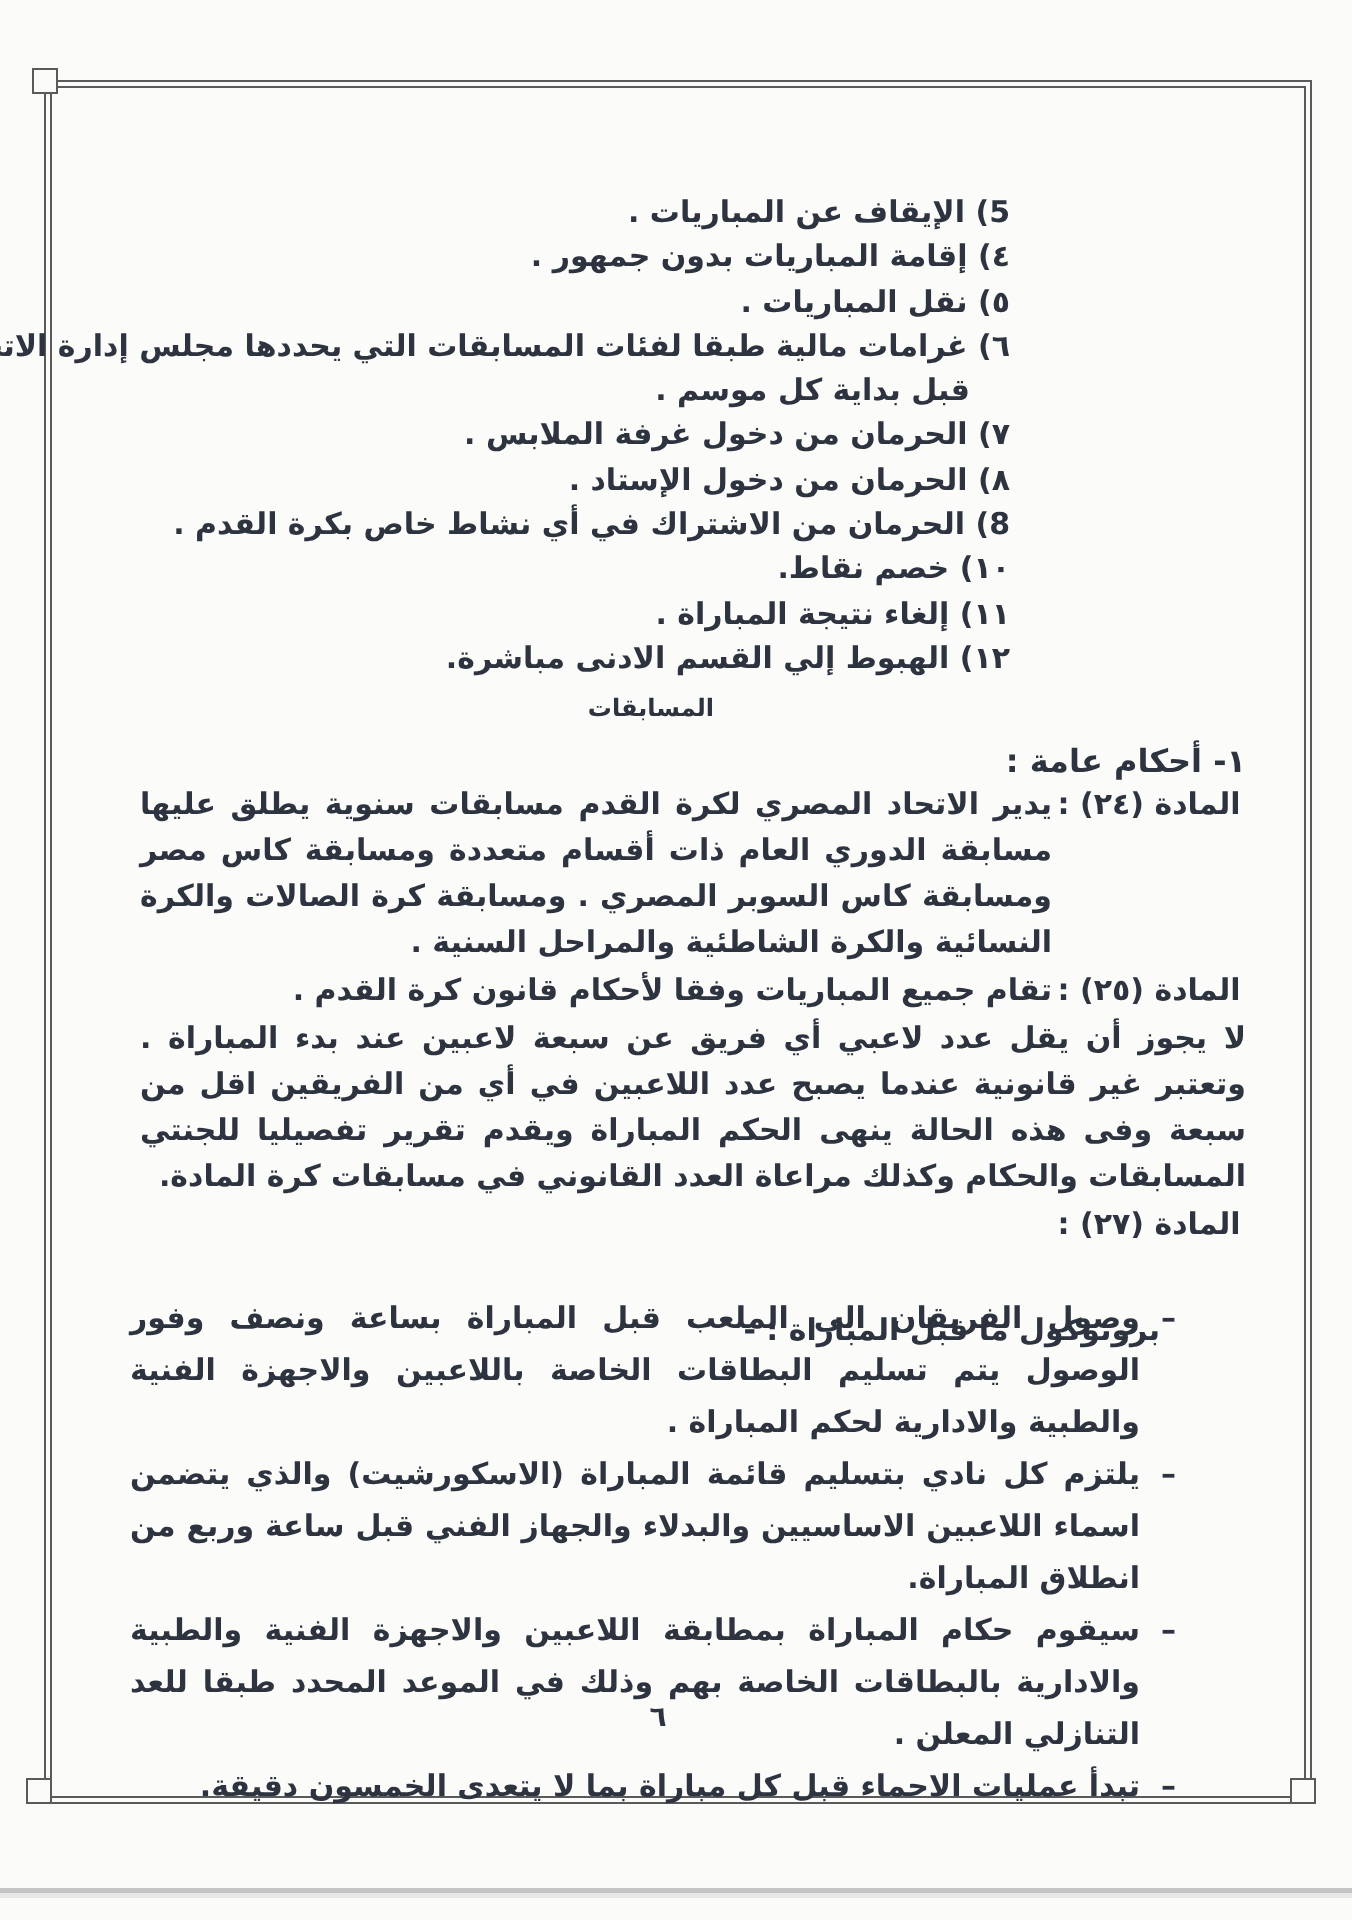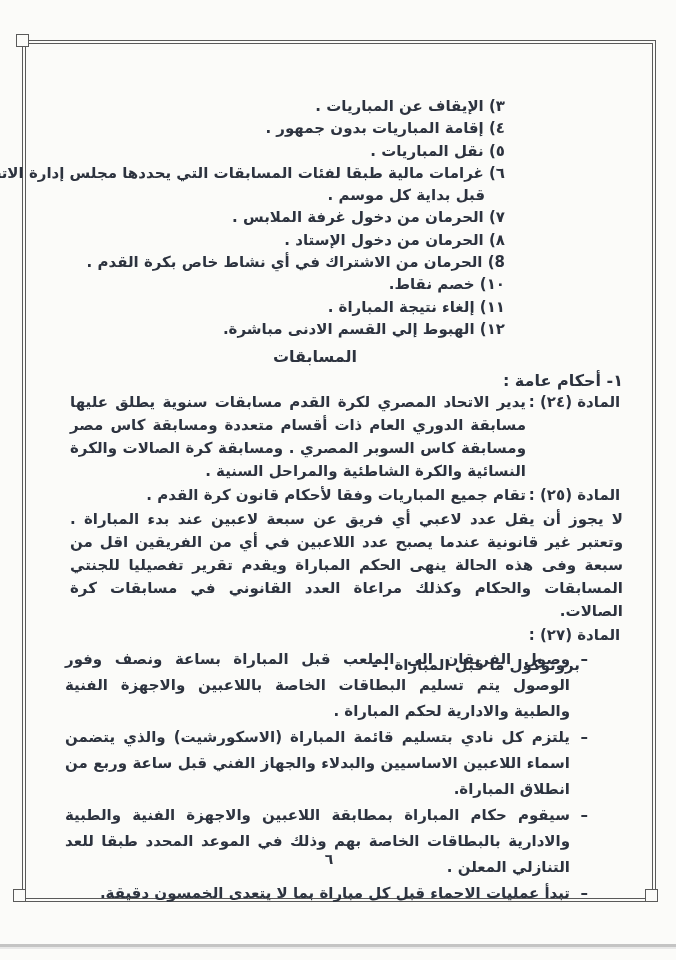--- a/index.html
+++ b/index.html
@@ -59,21 +59,21 @@
     font-weight: 700;
     line-height: 22.3px;
     white-space: nowrap;
   }
   .sanction-cont { margin-right: 20px; }
 
   .heading-competitions {
     position: absolute;
     top: 347px;
     right: 319px;
-    font-size: 16px;
+    font-size: 12px;
     font-weight: 800;
     white-space: nowrap;
   }
   .heading-general {
     position: absolute;
     top: 371px;
     right: 53px;
     font-size: 16px;
     font-weight: 800;
     white-space: nowrap;
@@ -151,21 +151,21 @@
 
 <div id="page">
 
   <div class="frame"></div>
   <div class="corner-square corner-tl"></div>
   <div class="corner-square corner-bl"></div>
   <div class="corner-square corner-br"></div>
   <div class="scan-edge"></div>
 
   <div class="sanctions rtl">
-    <div>٣) الإيقاف عن المباريات .</div>
+    <div>5) الإيقاف عن المباريات .</div>
     <div>٤) إقامة المباريات  بدون جمهور .</div>
     <div>٥)  نقل المباريات .</div>
     <div>٦) غرامات مالية طبقا لفئات المسابقات التي يحددها مجلس إدارة الاتحاد</div>
     <div class="sanction-cont">قبل بداية كل موسم .</div>
     <div>٧) الحرمان من دخول غرفة الملابس .</div>
     <div>٨) الحرمان من دخول الإستاد .</div>
     <div>8) الحرمان من الاشتراك في أي نشاط خاص بكرة القدم .</div>
     <div>١٠) خصم نقاط.</div>
     <div>١١) إلغاء نتيجة المباراة .</div>
     <div>١٢) الهبوط إلي القسم الادنى مباشرة.</div>
@@ -177,21 +177,21 @@
   <div class="articles">
     <div class="article-row">
       <span class="article-label">المادة (٢٤) :</span>
       <div class="article-body">يدير الاتحاد المصري لكرة القدم مسابقات سنوية يطلق عليها مسابقة الدوري العام ذات أقسام متعددة ومسابقة كاس مصر ومسابقة كاس السوبر المصري . ومسابقة كرة الصالات والكرة النسائية والكرة الشاطئية والمراحل السنية .</div>
     </div>
     <div class="article-row">
       <span class="article-label">المادة (٢٥) :</span>
       <div class="article-body">تقام جميع المباريات وفقا لأحكام قانون كرة القدم .</div>
     </div>
     <div class="article-row">
-      <div class="article-body">لا يجوز أن يقل عدد لاعبي أي فريق عن سبعة لاعبين عند بدء المباراة . وتعتبر غير قانونية عندما يصبح عدد اللاعبين في أي من الفريقين اقل من سبعة وفى هذه الحالة ينهى الحكم المباراة ويقدم تقرير تفصيليا للجنتي المسابقات والحكام وكذلك مراعاة العدد القانوني في مسابقات كرة الصالات.</div>
+      <div class="article-body">لا يجوز أن يقل عدد لاعبي أي فريق عن سبعة لاعبين عند بدء المباراة . وتعتبر غير قانونية عندما يصبح عدد اللاعبين في أي من الفريقين اقل من سبعة وفى هذه الحالة ينهى الحكم المباراة ويقدم تقرير تفصيليا للجنتي المسابقات والحكام وكذلك مراعاة العدد القانوني في مسابقات كرة المادة.</div>
     </div>
     <div class="article-row">
       <span class="article-label">المادة (٢٧) :</span>
       <div class="article-body"></div>
     </div>
   </div>
 
   <div class="protocol-heading rtl">بروتوكول ما قبل المباراة  : -</div>
 
   <div class="bullets">

